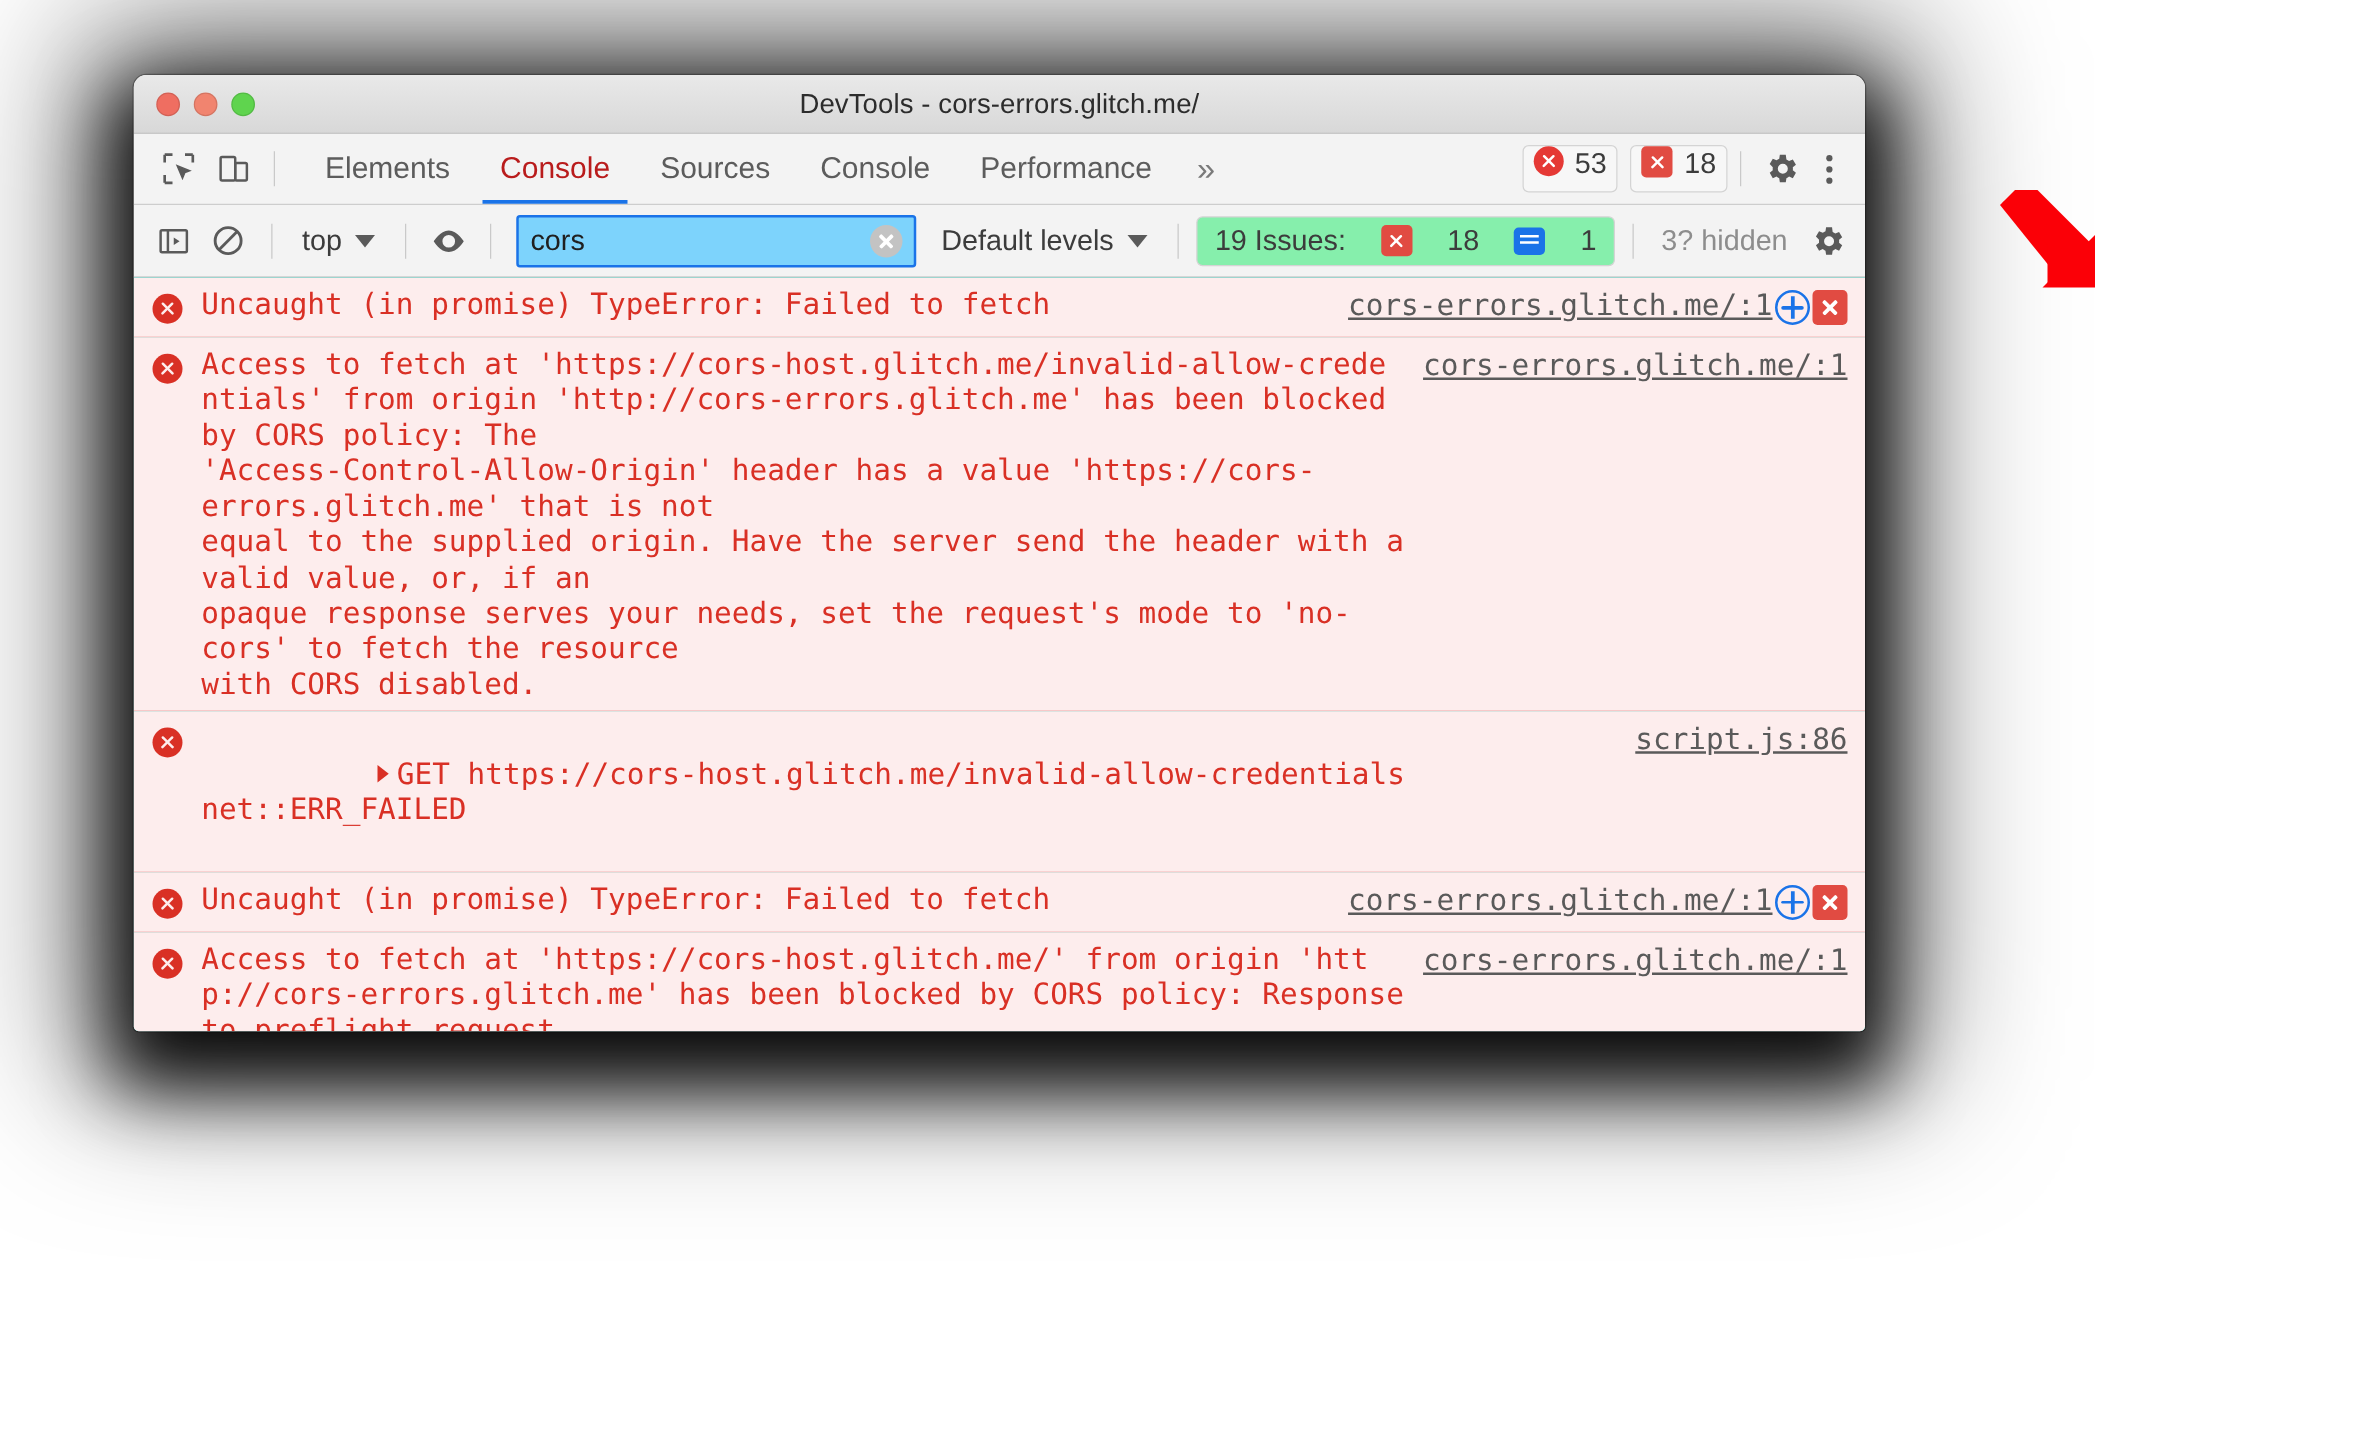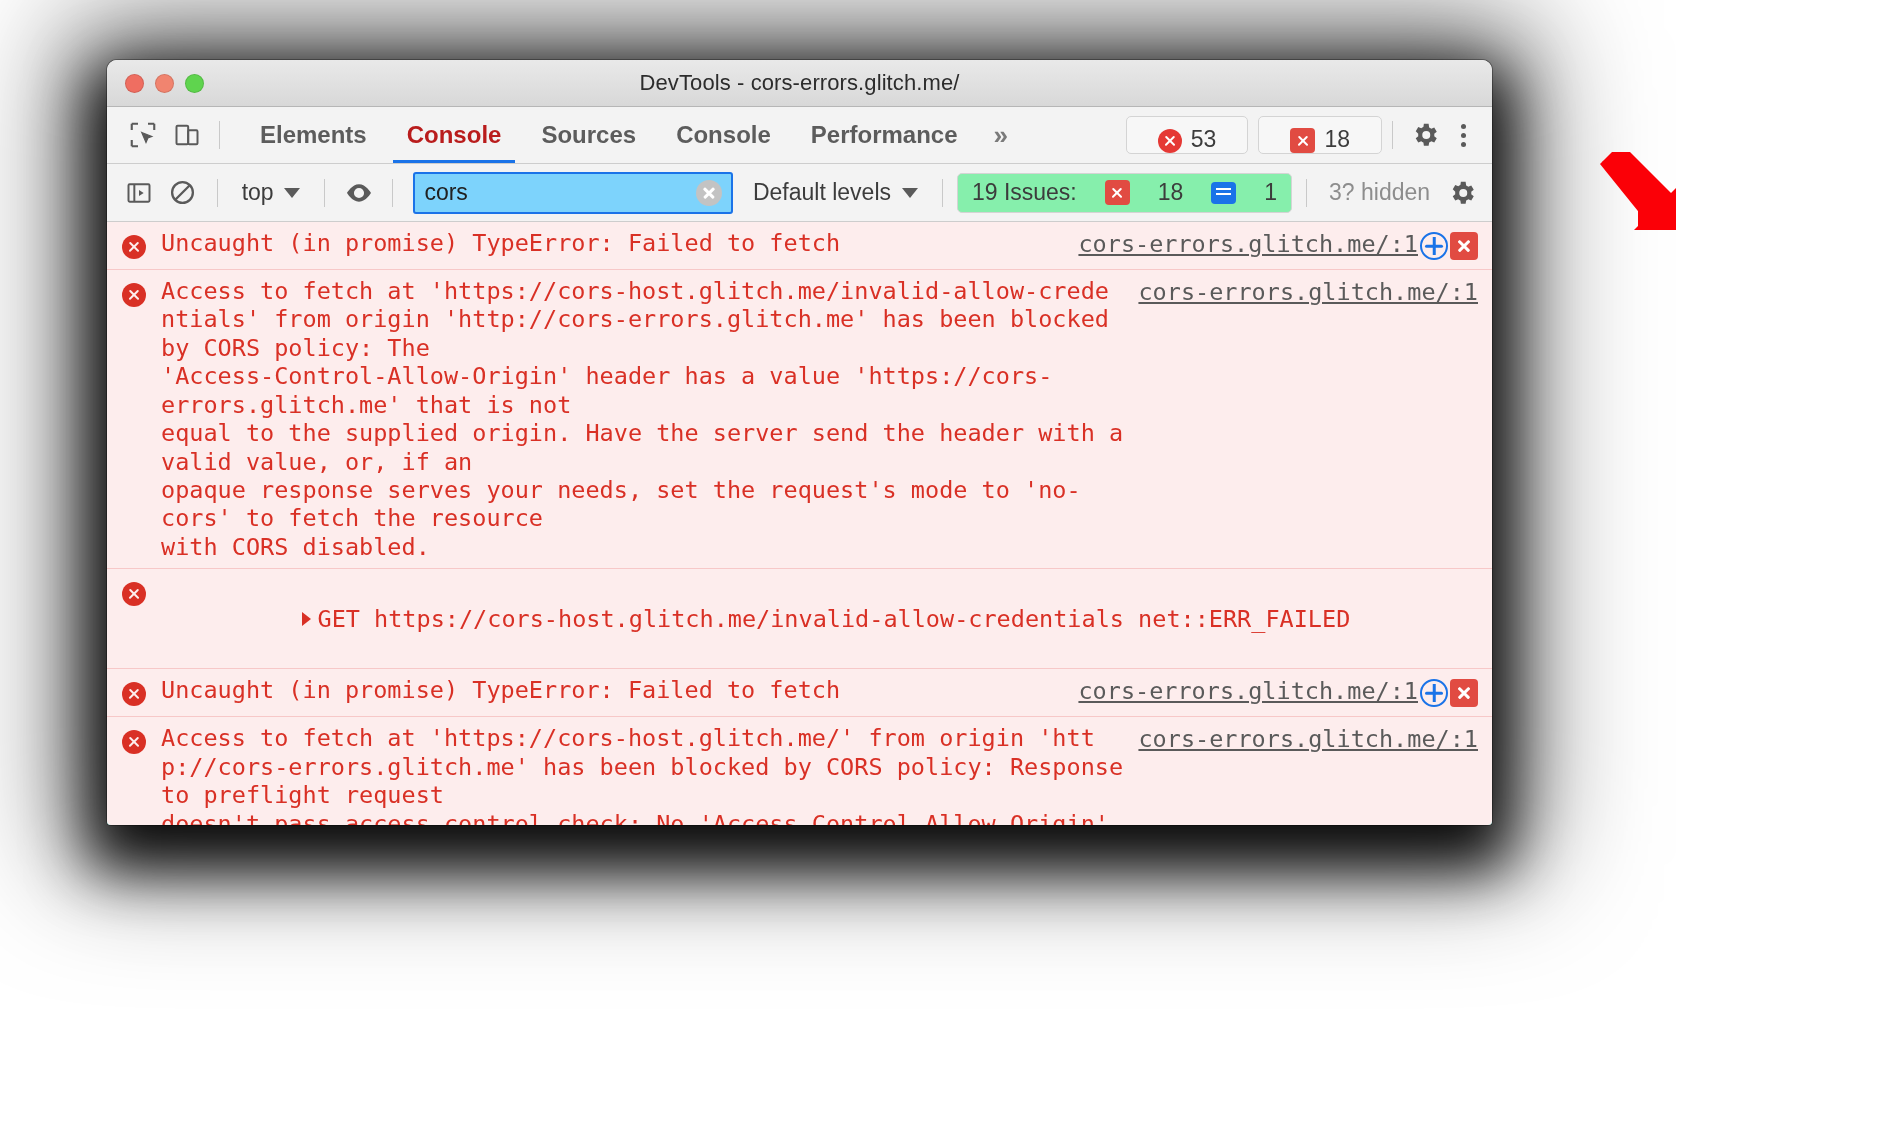--- a/index.html
+++ b/index.html
@@ -56,40 +56,40 @@
     border-bottom: 1px solid #cdcdcd;
     display: flex; align-items: center;
     padding: 0 12px 0 14px;
   }
   .icon-btn {
     width: 44px; height: 44px;
     display: flex; align-items: center; justify-content: center;
     color: #5a5a5a;
   }
   .vdiv { width: 1px; height: 28px; background: #c9c9c9; margin: 0 10px; }
-  .tabs { display: flex; align-items: center; height: 100%; margin-left: 10px; font-weight: bold; }
+  .tabs { display: flex; align-items: center; height: 100%; margin-left: 10px; }
   .tab {
     position: relative;
     padding: 0 20px; height: 100%;
     display: flex; align-items: center;
     font-size: 24px; color: #5c5c5c;
     white-space: nowrap;
   }
   .tab.active { color: #b91c1c; }
   .tab.active::after {
     content: ""; position: absolute; left: 6px; right: 6px; bottom: 0;
     height: 3px; background: #1a73e8;
   }
   .tab-more { padding: 0 16px; font-size: 26px; color: #7a7a7a; display:flex; align-items:center; }
   .spacer { flex: 1; }
 
   .badge-group { display: flex; align-items: center; gap: 10px; }
   .badge {
-    display: flex; align-items: flex-end; gap: 9px;
-    height: 38px; padding: 0 31px;
+    display: flex; align-items: flex-start; gap: 9px;
+    height: 38px; padding: 0 8px;
     border: 1px solid #d4d4d4; border-radius: 5px;
     background: #f7f7f7;
     font-size: 23px; color: #3c3c3c;
   }
   .err-circle {
     width: 24px; height: 24px; border-radius: 50%;
     background: #e53935; position: relative; flex: none;
   }
   .err-square {
     width: 25px; height: 25px; border-radius: 4px;
@@ -429,20 +429,23 @@
         </div>
       </div>
 
       <div class="row">
         <div class="row-icon">
           <span class="x-circle"></span>
         </div>
         <div class="msg">
           <span class="tri"></span><span>GET https://cors-host.glitch.me/invalid-allow-credentials net::ERR_FAILED</span>
         </div>
+        <div class="right-col">
+          <span class="src-link">script.js:86</span>
+        </div>
       </div>
 
       <div class="row">
         <div class="row-icon">
           <span class="x-circle"></span>
         </div>
         <div class="msg">Uncaught (in promise) TypeError: Failed to fetch</div>
         <div class="right-col">
           <span class="src-link">cors-errors.glitch.me/:1</span>
           <span class="cors-icon"></span>

